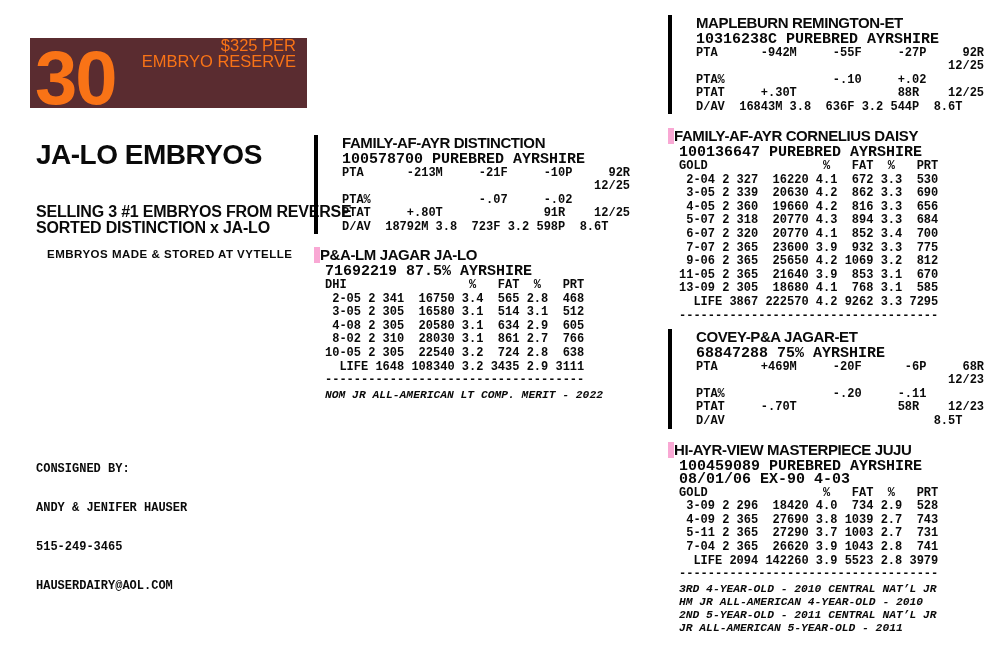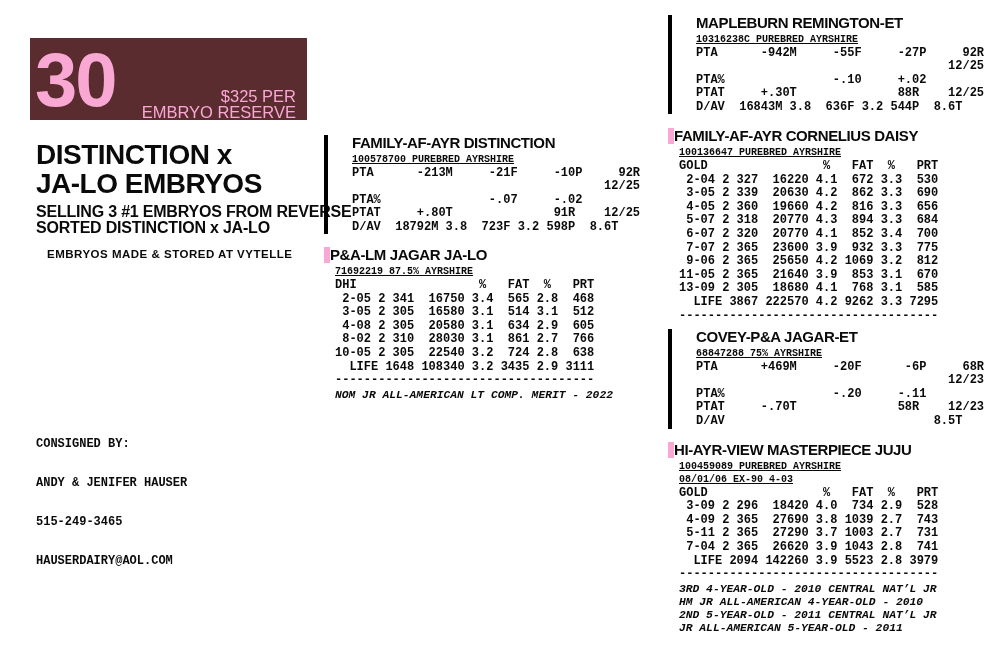--- a/index.html
+++ b/index.html
@@ -15,25 +15,25 @@
     color: #0a0a0a;
     font-family: "Liberation Sans", sans-serif;
   }
 
   
   .lot-box {
     position: absolute;
     left: 30px;
     top: 38px;
     width: 277px;
-    height: 82px;
+    height: 70px;
     background: var(--accent, #5a2c30);
-    color: #f9a8d4;
+    color: #f97316;
     display: flex;
-    align-items: flex-end;
+    align-items: flex-start;
   }
   .lot-number {
     font-size: 76px;
     font-weight: 700;
     line-height: 80px;
     letter-spacing: -2px;
     margin-left: 5px;
   }
   .lot-price {
     margin-left: auto;
@@ -67,31 +67,31 @@
     top: 248px;
     font-family: Liberation Sans, sans-serif;
     font-weight: 700;
     font-size: 11.5px;
     letter-spacing: 0.5px;
     margin-left: 11px;
   }
   .consignor {
     position: absolute;
     left: 36px;
-    top: 412px;
+    top: 437px;
     font-family: "Liberation Mono", monospace;
     font-weight: 700;
     font-size: 12px;
     line-height: 13px;
     white-space: pre;
   }
 
   
   .col { position: absolute; }
-  #col-mid   { left: 324px; top: 135px; width: 335px; }
+  #col-mid   { left: 314px; top: 135px; width: 335px; }
   #col-right { left: 668px; top: 15px;  width: 312px; }
 
   .ped { margin: 0; }
   .mb13 { margin-bottom: 13px; }
   .mb14 { margin-bottom: 14px; }
   .mb6  { margin-bottom: 6px; }
 
   .barred {
     border-left: 4px solid #000;
     padding-left: 24px;
@@ -104,24 +104,23 @@
   .ped-name {
     font-size: 15px;
     font-weight: 700;
     letter-spacing: -0.4px;
     line-height: 16px;
     margin: 0 0 2px 0;
   }
   .ped-reg {
     font-family: "Liberation Mono", monospace;
     font-weight: 700;
-    font-size: 10px;
+    font-size: 15px;
     line-height: 13.5px;
     white-space: pre;
-    text-decoration: underline;
   }
   .mono-block {
     font-family: "Liberation Mono", monospace;
     font-weight: 700;
     font-size: 12px;
     line-height: 13.6px;
     margin: 0;
     white-space: pre;
   }
   .awards {
@@ -136,21 +135,20 @@
 
 <div class="lot-box">
   <div class="lot-number">30</div>
   <div class="lot-price">
     <div>$325 PER</div>
     <div>EMBRYO RESERVE</div>
   </div>
 </div>
 
 <div class="listing-title">
-  <div>DISTINCTION x</div>
   <div>JA-LO EMBRYOS</div>
 </div>
 
 <div class="listing-subtitle">
   <div>SELLING 3 #1 EMBRYOS FROM REVERSE</div>
   <div>SORTED DISTINCTION x JA-LO</div>
 </div>
 
 <div class="storage-note">EMBRYOS MADE &amp; STORED AT VYTELLE</div>
 

